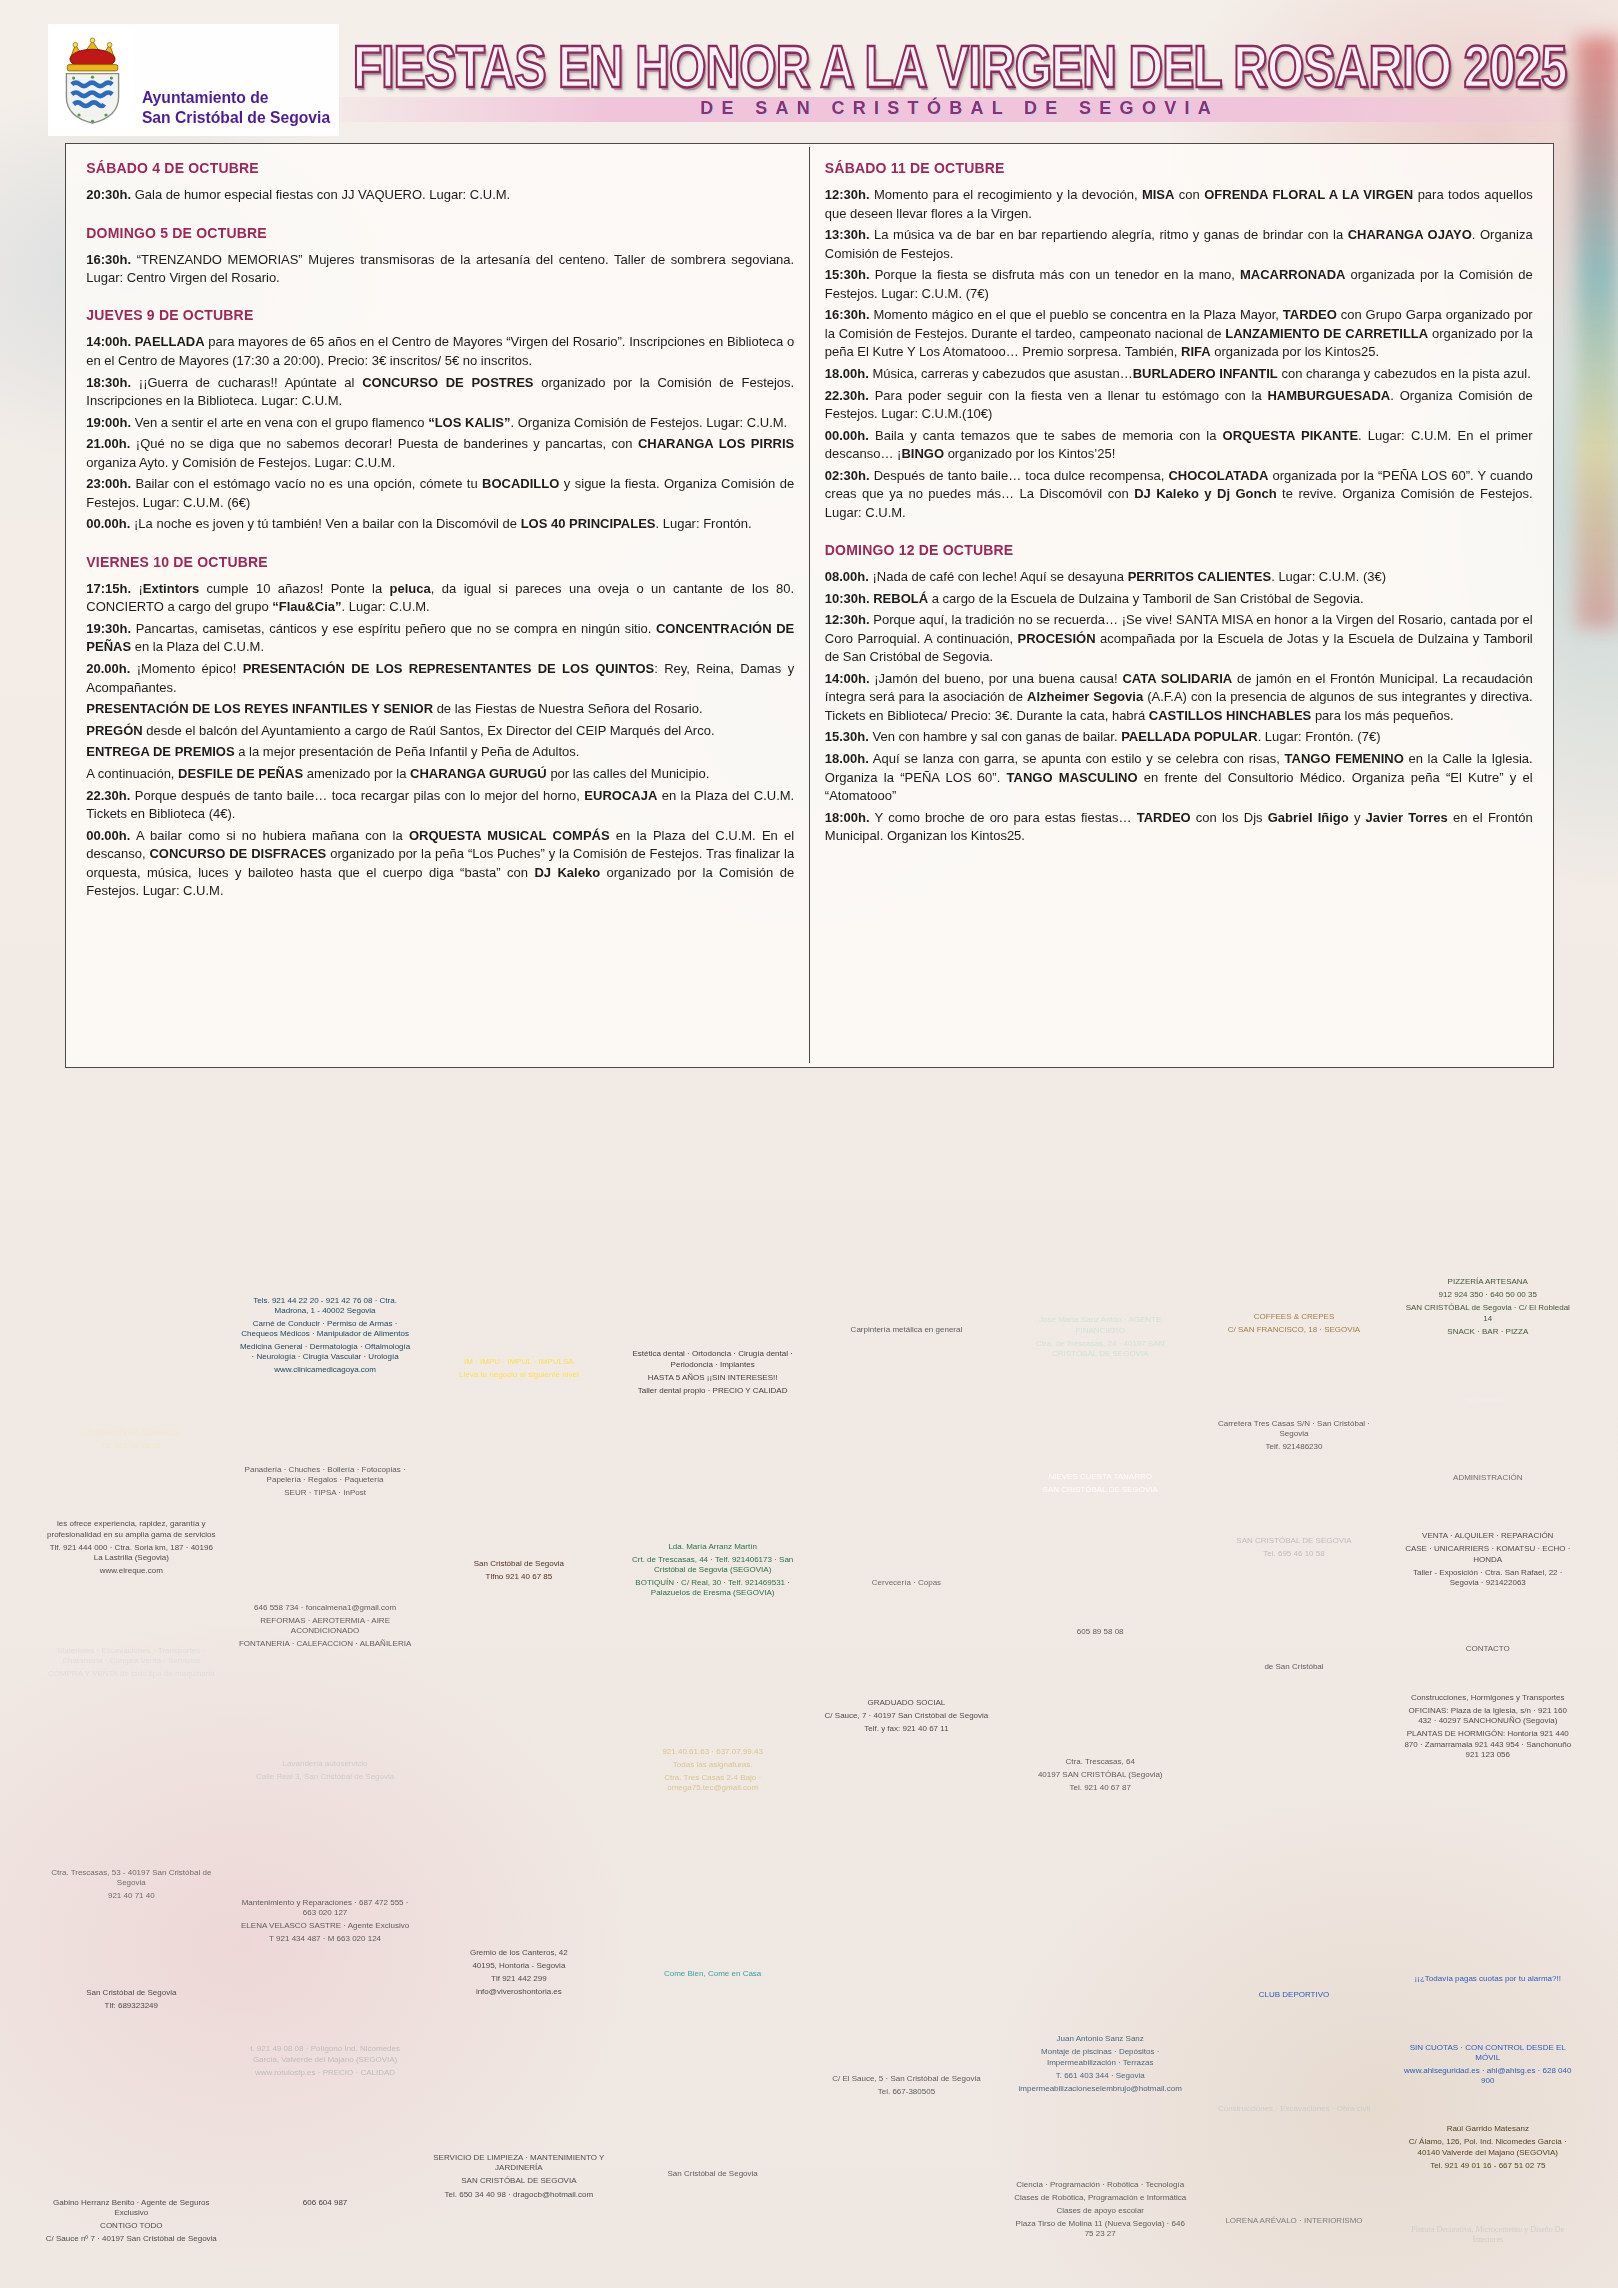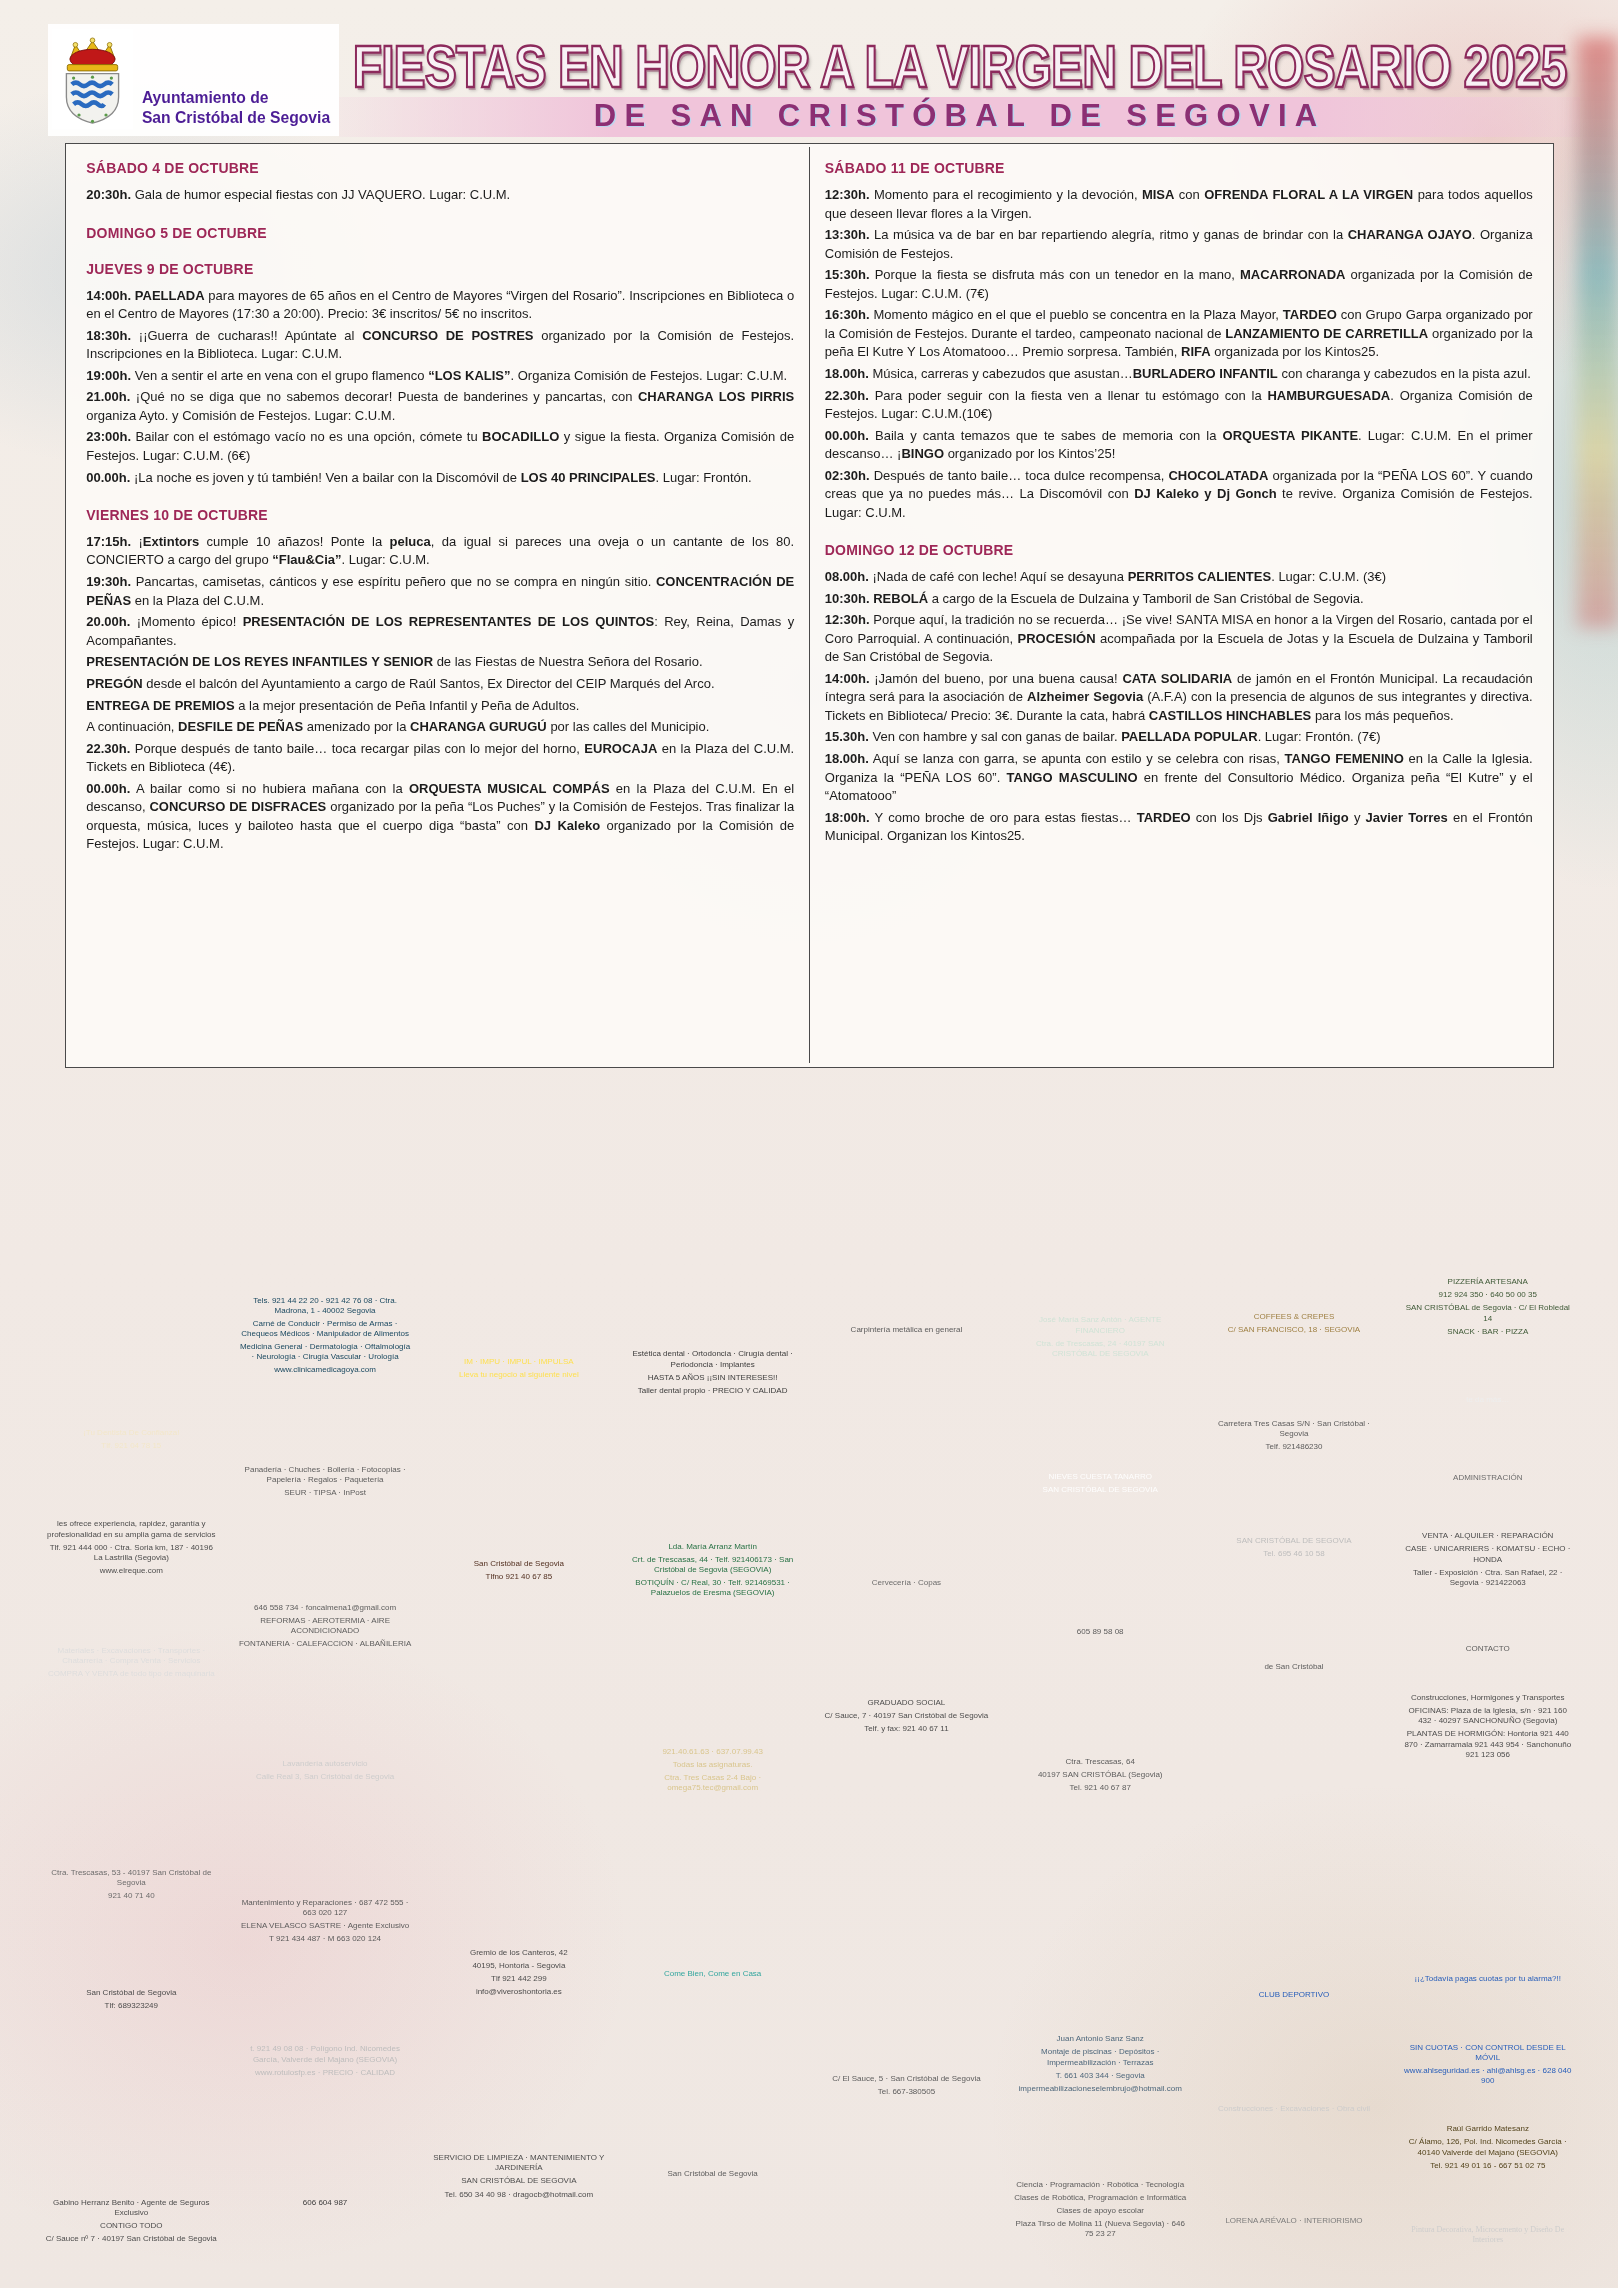--- a/index.html
+++ b/index.html
@@ -29,21 +29,21 @@
   .crest-wrap { display:flex; align-items:flex-end; gap:9.2px; background:rgba(255,255,255,.92); padding:3.7px 9.2px 3.7px 3.7px; }
   .muni { font-weight:bold; color:#4c1d95; font-size:15.7px; line-height:1.25; padding-bottom:5.5px; }
   .title-wrap { flex:1; text-align:center; padding-top:9.2px; min-width:0; }
   .poster-title { margin:0; font-weight:800; font-size:48px; letter-spacing:-0.9px; white-space:nowrap;
     color:#f8f1f5; -webkit-text-stroke:2px #8c2a5c;
     text-shadow:1.8px 2.8px 0 rgba(125,45,85,.35), 2.8px 3.7px 2.8px rgba(0,0,0,.18);
     transform:scaleY(1.22); transform-origin:center top; }
   .subtitle-band { margin-top:9.2px;
     background:linear-gradient(90deg, rgba(242,198,220,.15), #f0c4da 22%, #f0c4da 78%, rgba(242,198,220,.2));
     padding:0.9px 0 2.8px; }
-  .poster-subtitle { font-weight:800; font-size:31px; letter-spacing:8.3px; color:#8c2f73;
+  .poster-subtitle { font-weight:800; font-size:18px; letter-spacing:8.3px; color:#8c2f73;
     text-shadow:1.4px 1.4px 0 #bcd6ee; }
 
   
   .prog-box { position:relative; margin:5.5px 65px 0; height:925px; display:flex;
     background:rgba(253,250,247,.88); border:1.5px solid #4a4a4a; padding:3.7px 5.5px; }
   .prog-col { flex:1; padding:5.5px 14.8px 3.7px; overflow:hidden; }
   .prog-col + .prog-col { border-left:1.5px solid #4a4a4a; }
   .sec-date { color:#9e2757; font-size:14px; font-weight:bold; margin:20px 0 10px; letter-spacing:0.2px; }
   .prog-col .sec-date:first-child { margin-top:7.4px; }
   .event { margin:0 0 3.2px; text-align:justify; line-height:1.42; font-size:13px; color:#1c1c1c; }
@@ -109,20 +109,21 @@
         <span class="poster-subtitle">DE SAN CRISTÓBAL DE SEGOVIA</span>
       </div>
     </div>
   </div>
 
   <div class="prog-box" id="program">
       <div class="prog-col">
         <h3 class="sec-date">SÁBADO 4 DE OCTUBRE</h3>
         <p class="event"><span class="time">20:30h.</span> <span>Gala de humor especial fiestas con JJ VAQUERO. Lugar: C.U.M.</span></p>
         <h3 class="sec-date">DOMINGO 5 DE OCTUBRE</h3>
+        <p class="event"><span class="time">16:30h.</span> <span>“TRENZANDO MEMORIAS” Mujeres transmisoras de la artesanía del centeno. Taller de sombrera segoviana. Lugar: Centro Virgen del Rosario.</span></p>
         <h3 class="sec-date">JUEVES 9 DE OCTUBRE</h3>
         <p class="event"><span class="time">14:00h.</span> <span><b>PAELLADA</b> para mayores de 65 años en el Centro de Mayores “Virgen del Rosario”. Inscripciones en Biblioteca o en el Centro de Mayores (17:30 a 20:00). Precio: 3€ inscritos/ 5€ no inscritos.</span></p>
         <p class="event"><span class="time">18:30h.</span> <span>¡¡Guerra de cucharas!! Apúntate al <b>CONCURSO DE POSTRES</b> organizado por la Comisión de Festejos. Inscripciones en la Biblioteca. Lugar: C.U.M.</span></p>
         <p class="event"><span class="time">19:00h.</span> <span>Ven a sentir el arte en vena con el grupo flamenco <b>“LOS KALIS”</b>. Organiza Comisión de Festejos. Lugar: C.U.M.</span></p>
         <p class="event"><span class="time">21.00h.</span> <span>¡Qué no se diga que no sabemos decorar! Puesta de banderines y pancartas, con <b>CHARANGA LOS PIRRIS</b> organiza Ayto. y Comisión de Festejos. Lugar: C.U.M.</span></p>
         <p class="event"><span class="time">23:00h.</span> <span>Bailar con el estómago vacío no es una opción, cómete tu <b>BOCADILLO</b> y sigue la fiesta. Organiza Comisión de Festejos. Lugar: C.U.M. (6€)</span></p>
         <p class="event"><span class="time">00.00h.</span> <span>¡La noche es joven y tú también! Ven a bailar con la Discomóvil de <b>LOS 40 PRINCIPALES</b>. Lugar: Frontón.</span></p>
         <h3 class="sec-date">VIERNES 10 DE OCTUBRE</h3>
         <p class="event"><span class="time">17:15h.</span> <span>¡<b>Extintors</b> cumple 10 añazos! Ponte la <b>peluca</b>, da igual si pareces una oveja o un cantante de los 80. CONCIERTO a cargo del grupo <b>“Flau&amp;Cia”</b>. Lugar: C.U.M.</span></p>
         <p class="event"><span class="time">19:30h.</span> <span>Pancartas, camisetas, cánticos y ese espíritu peñero que no se compra en ningún sitio. <b>CONCENTRACIÓN DE PEÑAS</b> en la Plaza del C.U.M.</span></p>

